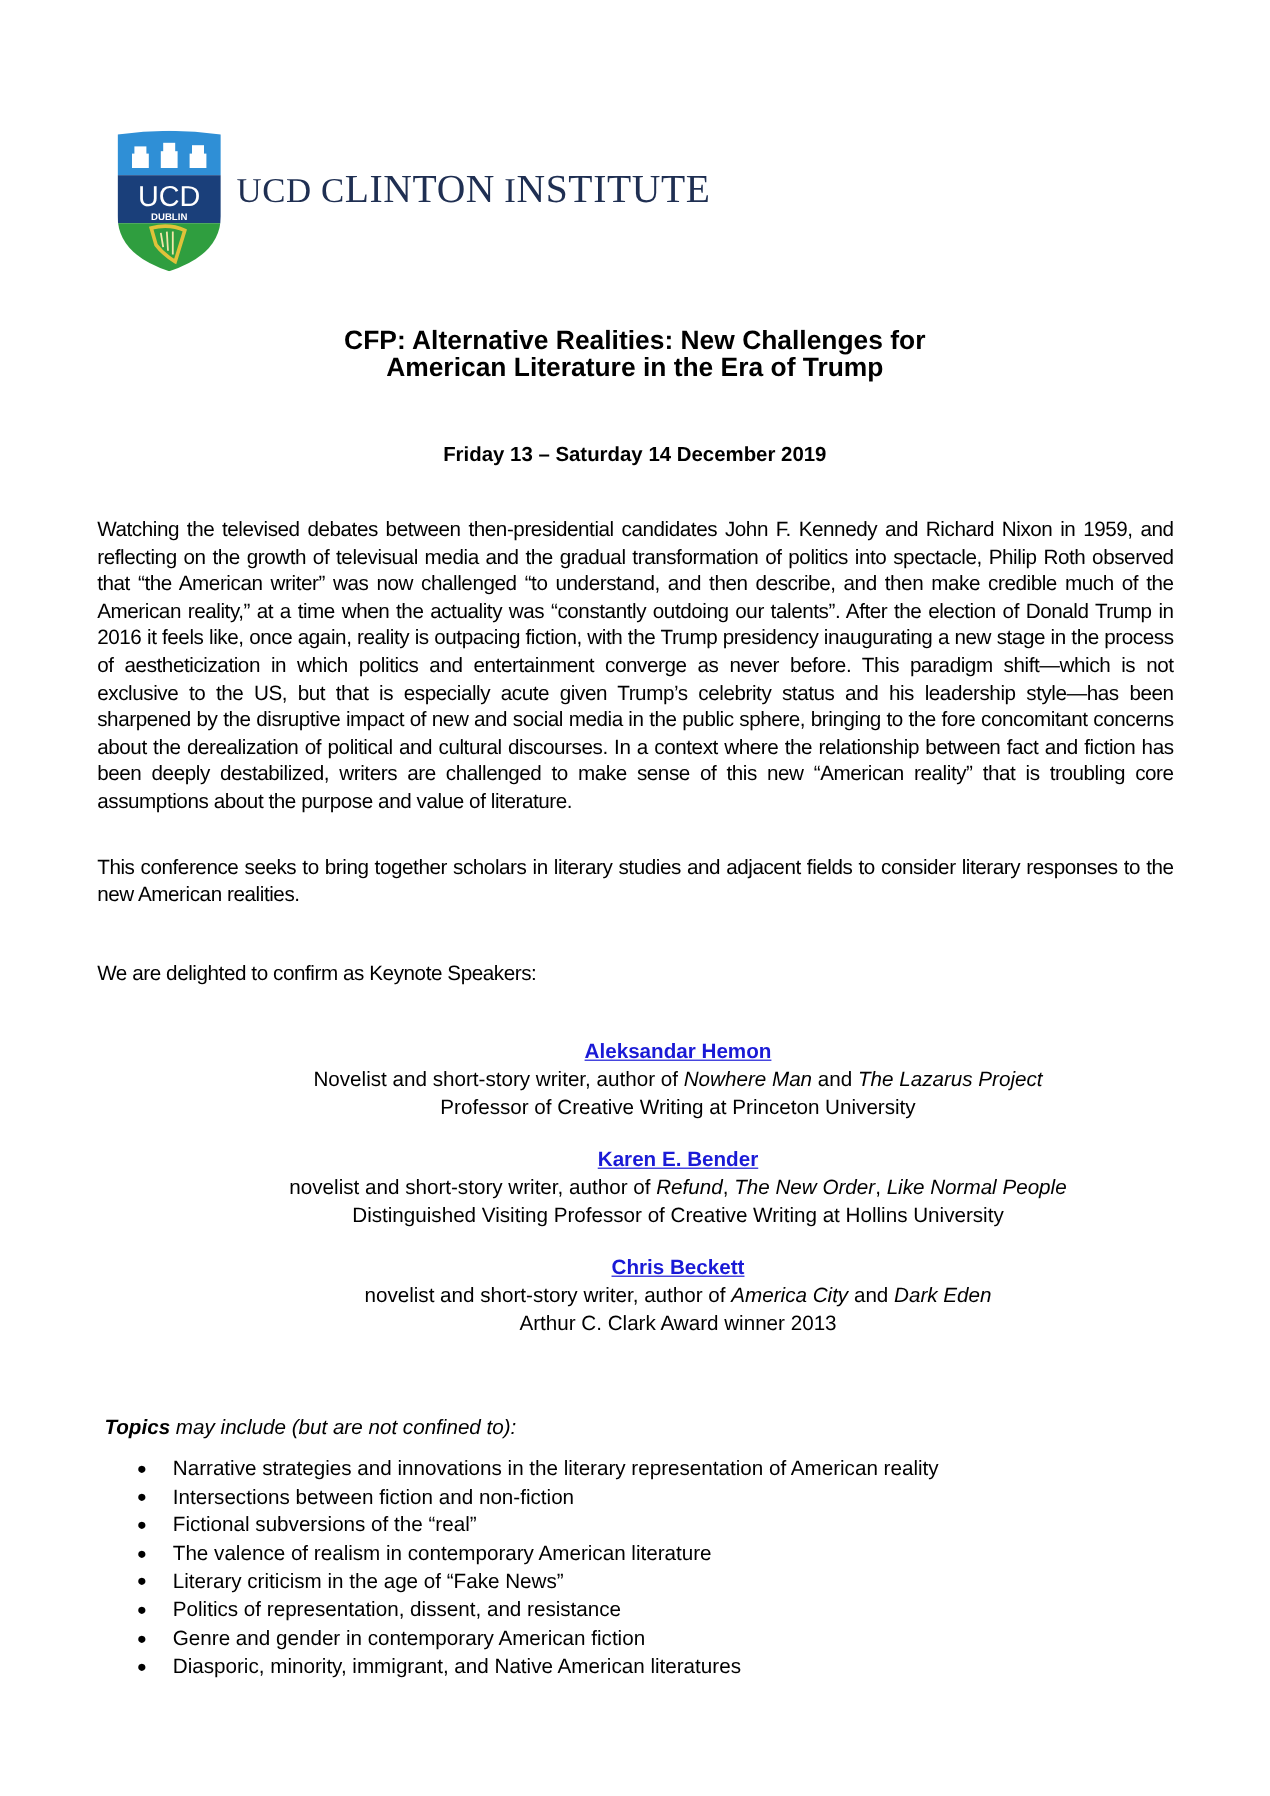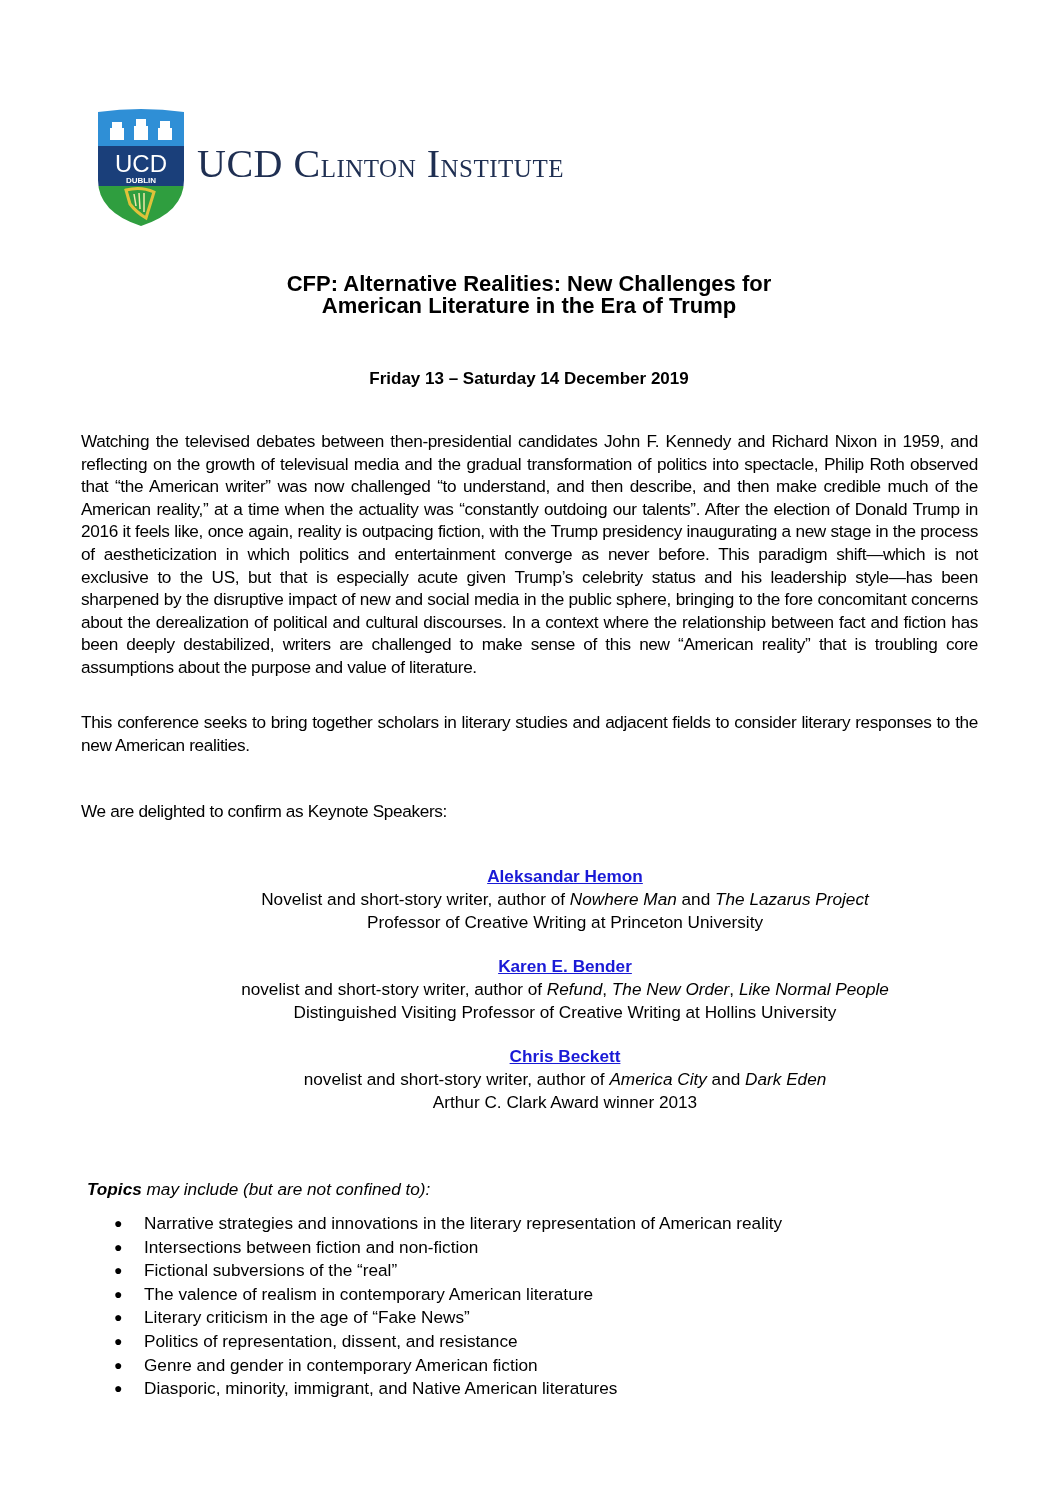--- a/index.html
+++ b/index.html
@@ -1,22 +1,22 @@
 <!DOCTYPE html>
 <html><head>
 <meta charset="utf-8">
 <style>
   html, body { margin: 0; padding: 0; background: #ffffff; }
   body { width: 1058px; height: 1497px; position: relative; overflow: hidden; color: #000; font-family: "Liberation Sans", sans-serif; }
   .page { position: absolute; left: 0; top: 0; width: 854px; height: 1497px; background: #fff; }
 
   .logo { position: absolute; left: 96px; top: 108px; width: 90px; height: 120px; }
   .logo-text { position: absolute; left: 197px; top: 140px; font-family: "Liberation Serif", serif; color: #1f2f52; font-size: 33px; letter-spacing: 0.5px; white-space: nowrap; }
-  .logo-text .big { font-size: 40px; }
-  .logo-text .sc { font-size: 25px; }
+  .logo-text .big { font-size: 29px; }
+  .logo-text .sc { font-size: 33px; }
 
   .title { position: absolute; left: 0; width: 1058px; text-align: center; font-weight: bold; font-size: 22px; }
   .t1 { top: 255px; margin-top: 16px; }
   .t2 { top: 293px; }
   .sub { position: absolute; left: 0; width: 1058px; text-align: center; font-weight: bold; font-size: 17px; }
   .s1 { top: 333px; margin-top: 36px; }
   .s2 { top: 367px; }
 
   .para { position: absolute; left: 81px; width: 897px; font-size: 17.2px; line-height: 22.6px; text-align: justify; font-family: "Liberation Sans Narrow", "Liberation Sans", sans-serif; letter-spacing: -0.35px; }
   .p1 { top: 430px; }

